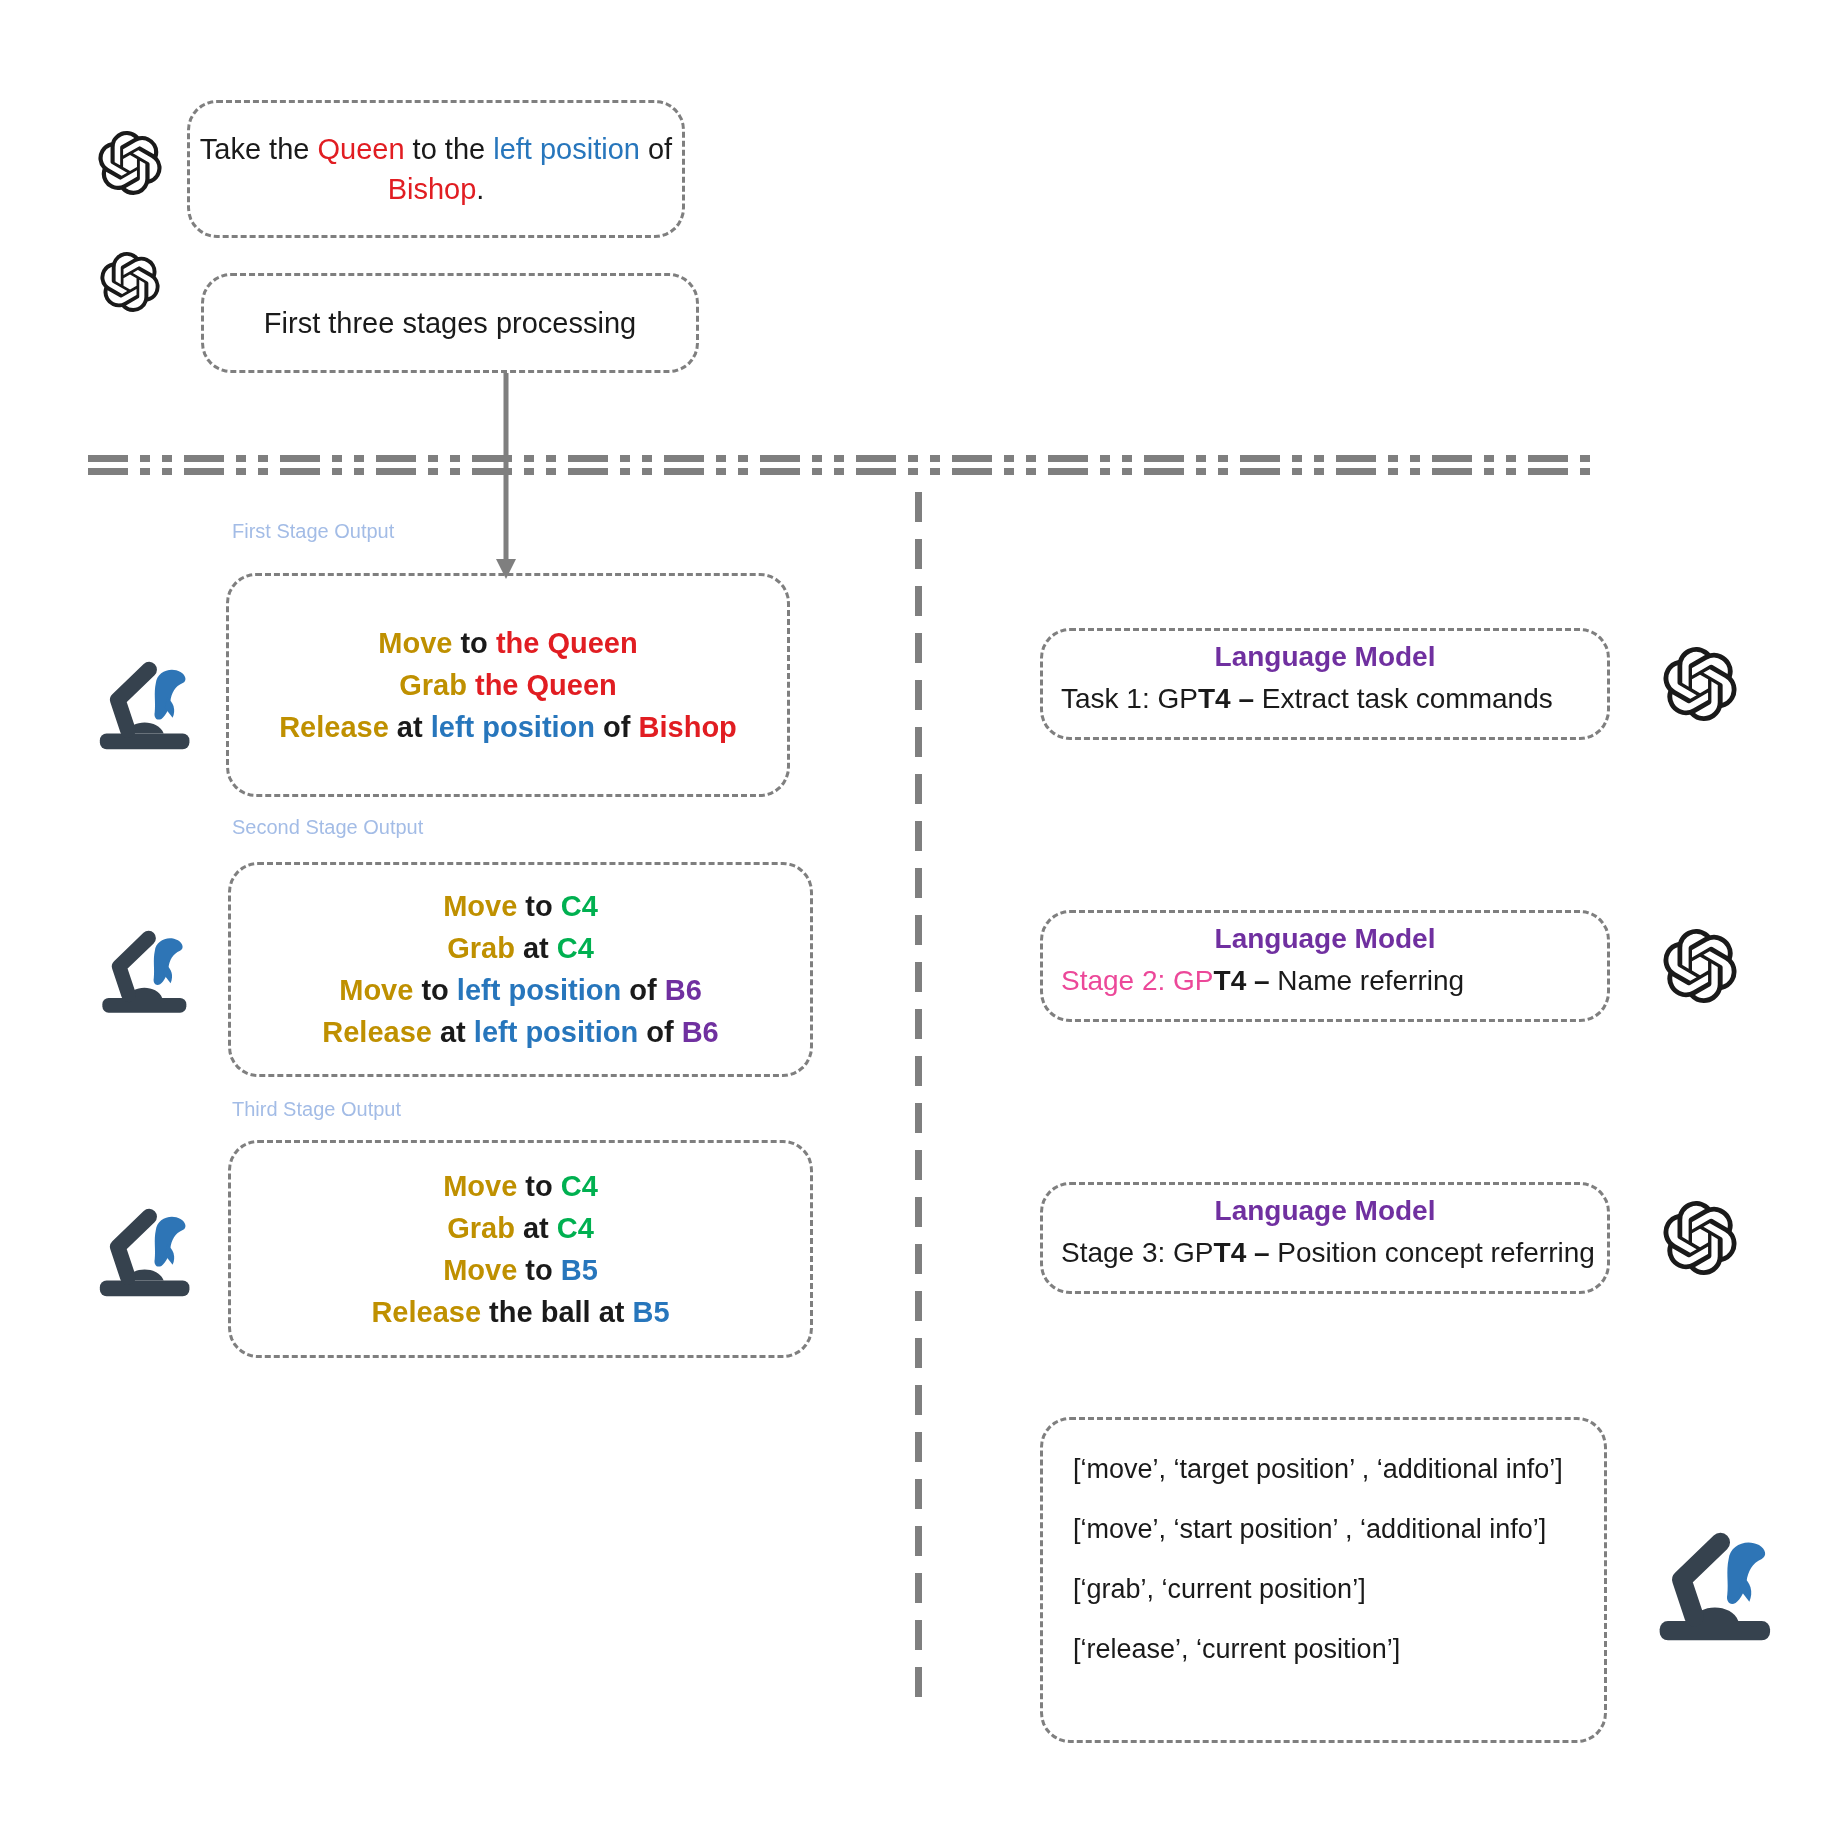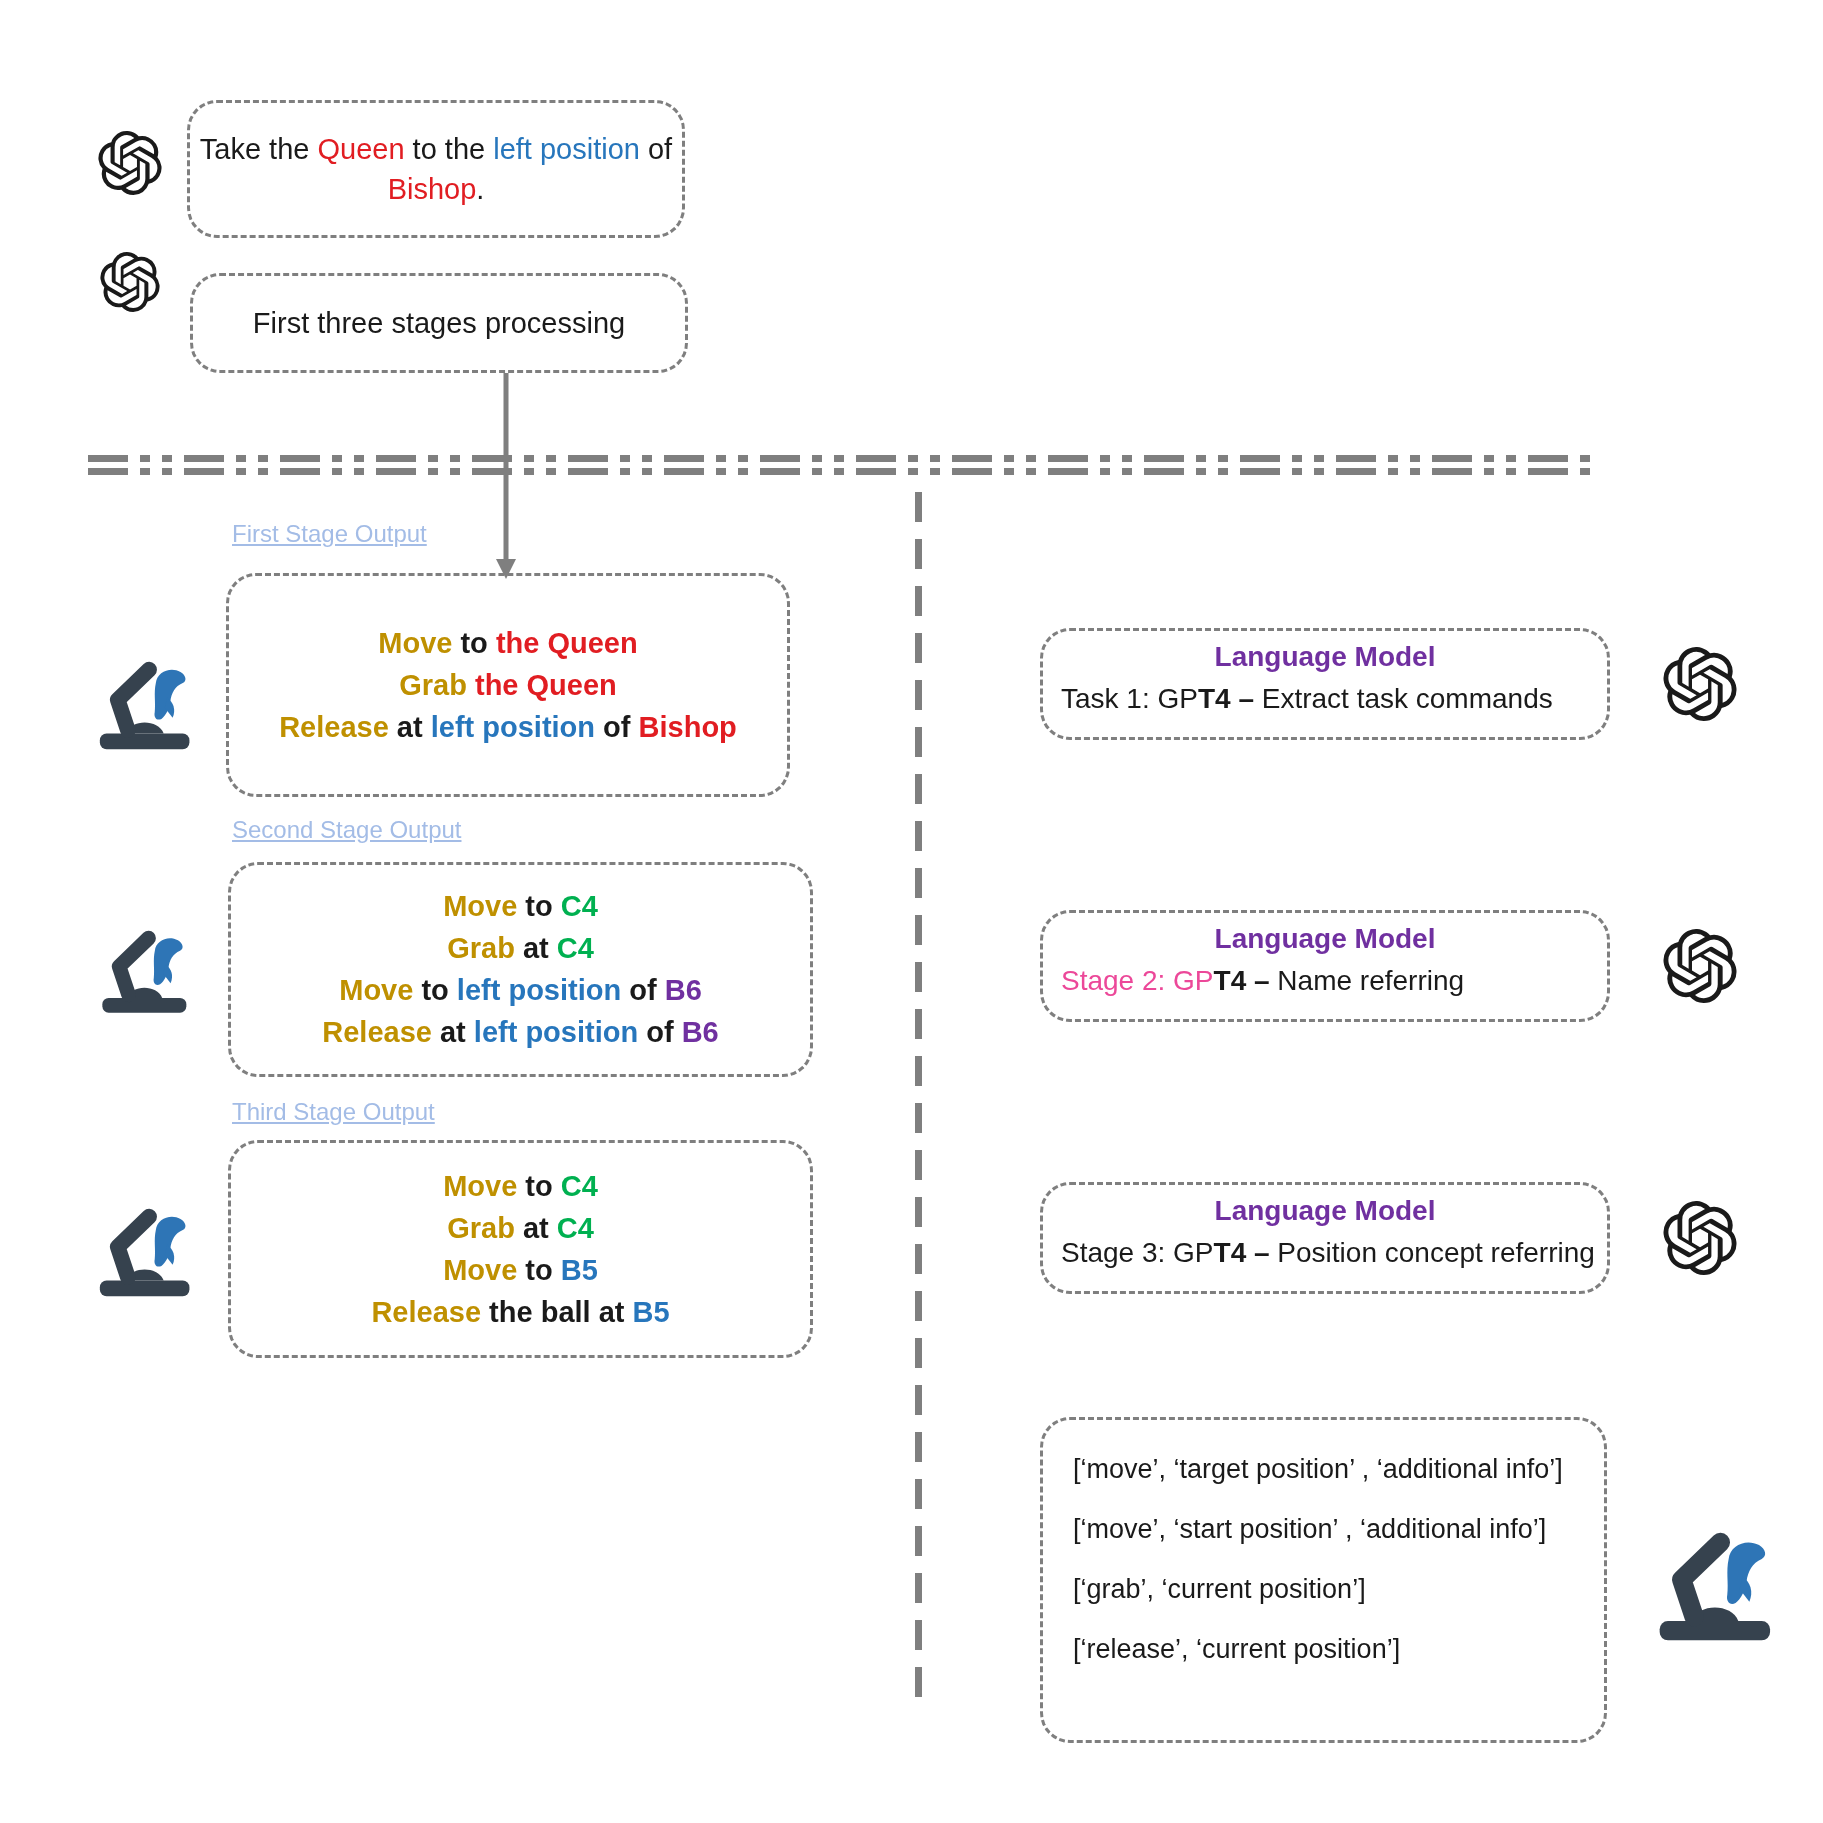--- a/index.html
+++ b/index.html
@@ -11,21 +11,21 @@
   .box{
     position:absolute;border:3px dashed #7f7f7f;border-radius:30px;
     box-sizing:border-box;background:transparent;
   }
   .center-col{display:flex;flex-direction:column;justify-content:center;align-items:center;}
   .prompt-box{font-size:29px;line-height:40px;text-align:center;}
   .processing-box{font-size:29px;text-align:center;}
   .stage-box{row-gap:3px;}
   .cmd-line{font-size:29px;line-height:39px;font-weight:700;white-space:pre;text-align:center;}
   .rich{white-space:pre;}
-  .stage-label{position:absolute;font-size:24px;font-weight:400;text-decoration:underline;}
+  .stage-label{position:absolute;font-size:20px;font-weight:400;}
   .lm-box{padding-top:10px;}
   .lm-title{text-align:center;font-size:28px;font-weight:700;}
   .lm-line{font-size:28px;padding:10px 0 0 18px;white-space:pre;}
   .cmds-box{padding:34px 0 0 30px;}
   .cmds-title{font-size:30px;font-weight:700;margin-bottom:26px;}
   .cmd-item{font-size:27px;margin-bottom:29px;white-space:pre;}
   .icon{position:absolute;}
   .icon svg{width:100%;height:100%;display:block;}
   .divider-h{position:absolute;left:88px;top:455px;width:1505px;}
   .divider-h .stripe{
@@ -65,21 +65,21 @@
   <div class="box prompt-box center-col" style="left:187px;top:100px;width:498px;height:138px">
     <div class="rich"><span style="color: rgb(26, 26, 26);">Take the </span><span style="color: rgb(225, 29, 34);">Queen</span><span style="color: rgb(26, 26, 26);"> to the </span><span style="color: rgb(39, 118, 188);">left position</span><span style="color: rgb(26, 26, 26);"> of</span></div>
     <div class="rich"><span style="color: rgb(225, 29, 34);">Bishop</span><span style="color: rgb(26, 26, 26);">.</span></div>
   </div>
 
   <div class="icon" style="left:100px;top:250px;width:60px;height:64px">
     <svg>
         <use href="#openai-logo"></use>
       </svg>
   </div>
-  <div class="box processing-box center-col" style="left:190px;top:273px;width:498px;height:100px">
+  <div class="box processing-box center-col" style="left:201px;top:273px;width:498px;height:100px">
     <div>First three stages processing</div>
   </div>
 
   <svg class="abs" style="left:493px;top:373px" width="26" height="208">
     <line x1="13" y1="0" x2="13" y2="190" stroke="#7f7f7f" stroke-width="5"></line>
     <polygon points="3,186 23,186 13,206" fill="#7f7f7f"></polygon>
   </svg>
 
   <div class="divider-h">
     <div class="stripe"></div>

